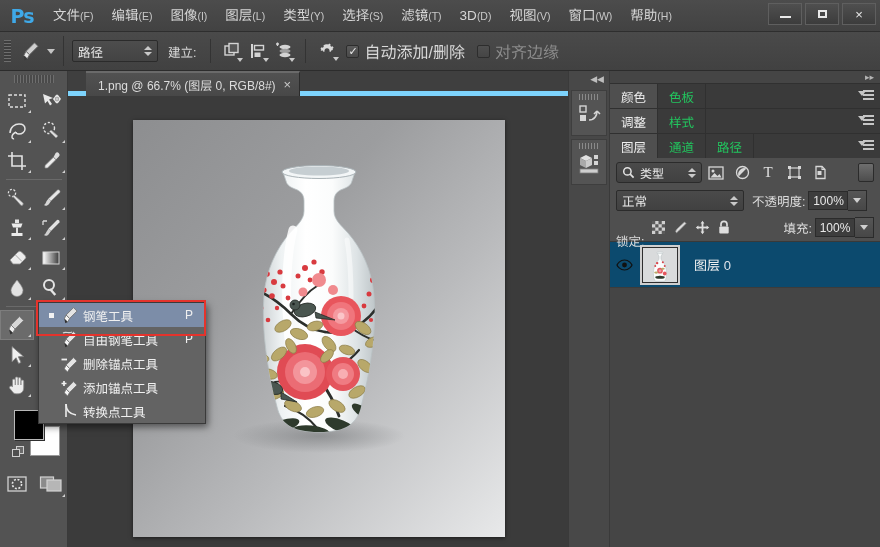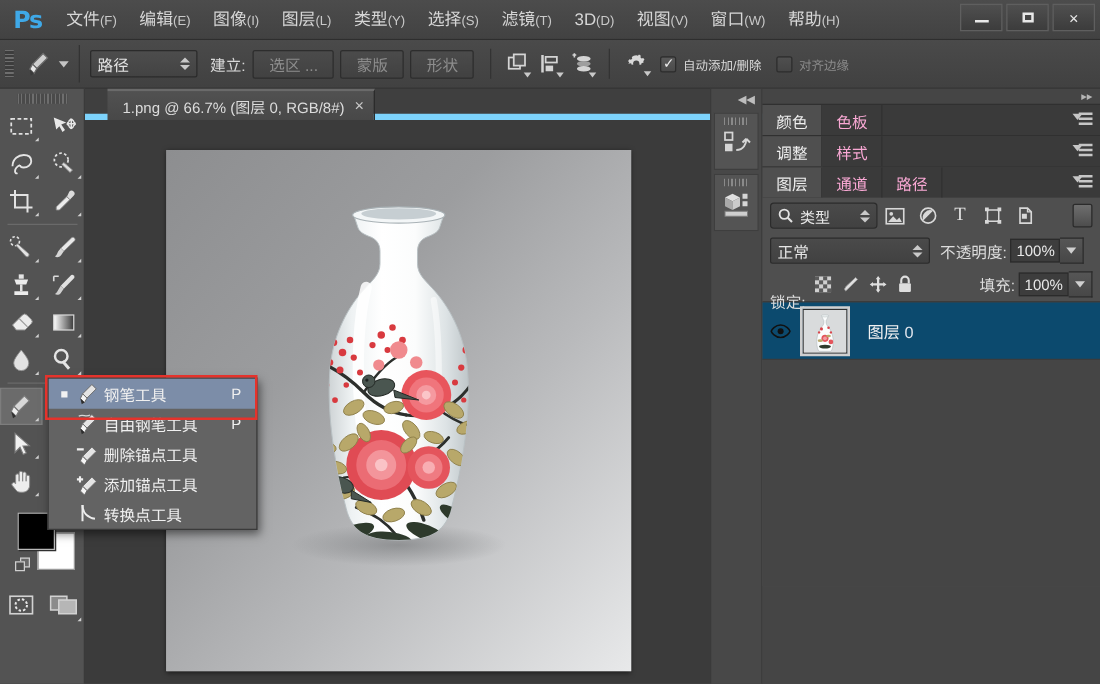--- a/index.html
+++ b/index.html
@@ -73,21 +73,21 @@
   }
   .ob-sep { width: 1px; height: 24px; background: #333; margin: 0 8px; }
   .ob-icon { width: 26px; height: 26px; display: flex; align-items: center; justify-content: center; cursor: pointer; position: relative; }
   .chk {
     width: 13px; height: 13px; background: linear-gradient(#5a5a5a,#4a4a4a);
     border: 1px solid #2d2d2d; border-radius: 2px; margin-right: 5px;
     display: flex; align-items: center; justify-content: center;
     color: #ececec; font-size: 11px; line-height: 1; cursor: pointer;
   }
   .chk.off { background: linear-gradient(#4f4f4f,#454545); color: transparent; }
-  .ob-txt { color: #d9d9d9; font-size: 10px; margin-right: 12px; text-align: center; }
+  .ob-txt { color: #d9d9d9; font-size: 16px; margin-right: 12px; text-align: center; }
   .ob-txt.dim { color: #8b8b8b; }
 
   
   .tabbar {
     position: absolute; left: 68px; top: 71px; width: 736px; height: 25px;
     background: #3f3f3f; border-bottom: 5px solid #7dd3fc;
   }
   .doctab {
     position: absolute; left: 18px; top: 0; height: 25px;
     background: linear-gradient(#515151,#484848);
@@ -177,21 +177,21 @@
     background: #454545;
   }
   .panel-topbar { height: 12px; display: flex; align-items: center; justify-content: flex-end; padding-right: 6px; color: #b5b5b5; font-size: 9px; }
   .pgroup { border-top: 1px solid #303030; }
   .ptabs {
     height: 24px; display: flex; align-items: stretch;
     background: #3a3a3a; position: relative;
   }
   .ptab {
     padding: 0 11px; display: flex; align-items: center;
-    font-size: 12.5px; color: #f9a8d4; cursor: pointer;
+    font-size: 12.5px; color: #22c55e; cursor: pointer;
     border-right: 1px solid #303030;
   }
   .ptab.active { background: #4f4f4f; color: #efefef; }
   .pmenu { position: absolute; right: 6px; top: 6px; width: 16px; height: 12px; cursor: pointer; }
   .pmenu .l { height: 2px; background: #c6c6c6; margin-bottom: 2px; margin-left: 5px; }
   .pmenu .t { position: absolute; left: 0; top: 1px; width: 0; height: 0;
     border-left: 4px solid transparent; border-right: 4px solid transparent; border-top: 5px solid #c6c6c6; }
   .pbody { background: #4f4f4f; }
 
   .filter-row { height: 29px; display: flex; align-items: center; padding: 0 6px; gap: 2px; }
@@ -285,25 +285,20 @@
 
     <div class="sel-box" style="width:86px;">
       <span>路径</span>
       <span class="spin">
           <i class="up"></i>
           <i class="dn"></i>
         </span>
     </div>
 
     <span class="ob-label">建立:</span>
-    <div id="ob-buttons" style="display:flex;">
-        <div class="ob-btn">选区 ...</div>
-        <div class="ob-btn">蒙版</div>
-        <div class="ob-btn">形状</div>
-      </div>
 
     <div class="ob-sep"></div>
 
     <div class="ob-icon">
       <svg width="20" height="20" viewBox="0 0 20 20">
         <rect x="3" y="5" width="9" height="9" fill="none" stroke="#d4d4d4" stroke-width="1.4"></rect>
         <rect x="7" y="2.5" width="9" height="9" fill="#565656" stroke="#d4d4d4" stroke-width="1.4"></rect>
       </svg>
       <i style="position:absolute;right:2px;bottom:2px;width:0;height:0;border-left:3px solid transparent;border-right:3px solid transparent;border-top:4px solid #c9c9c9;"></i>
     </div>

